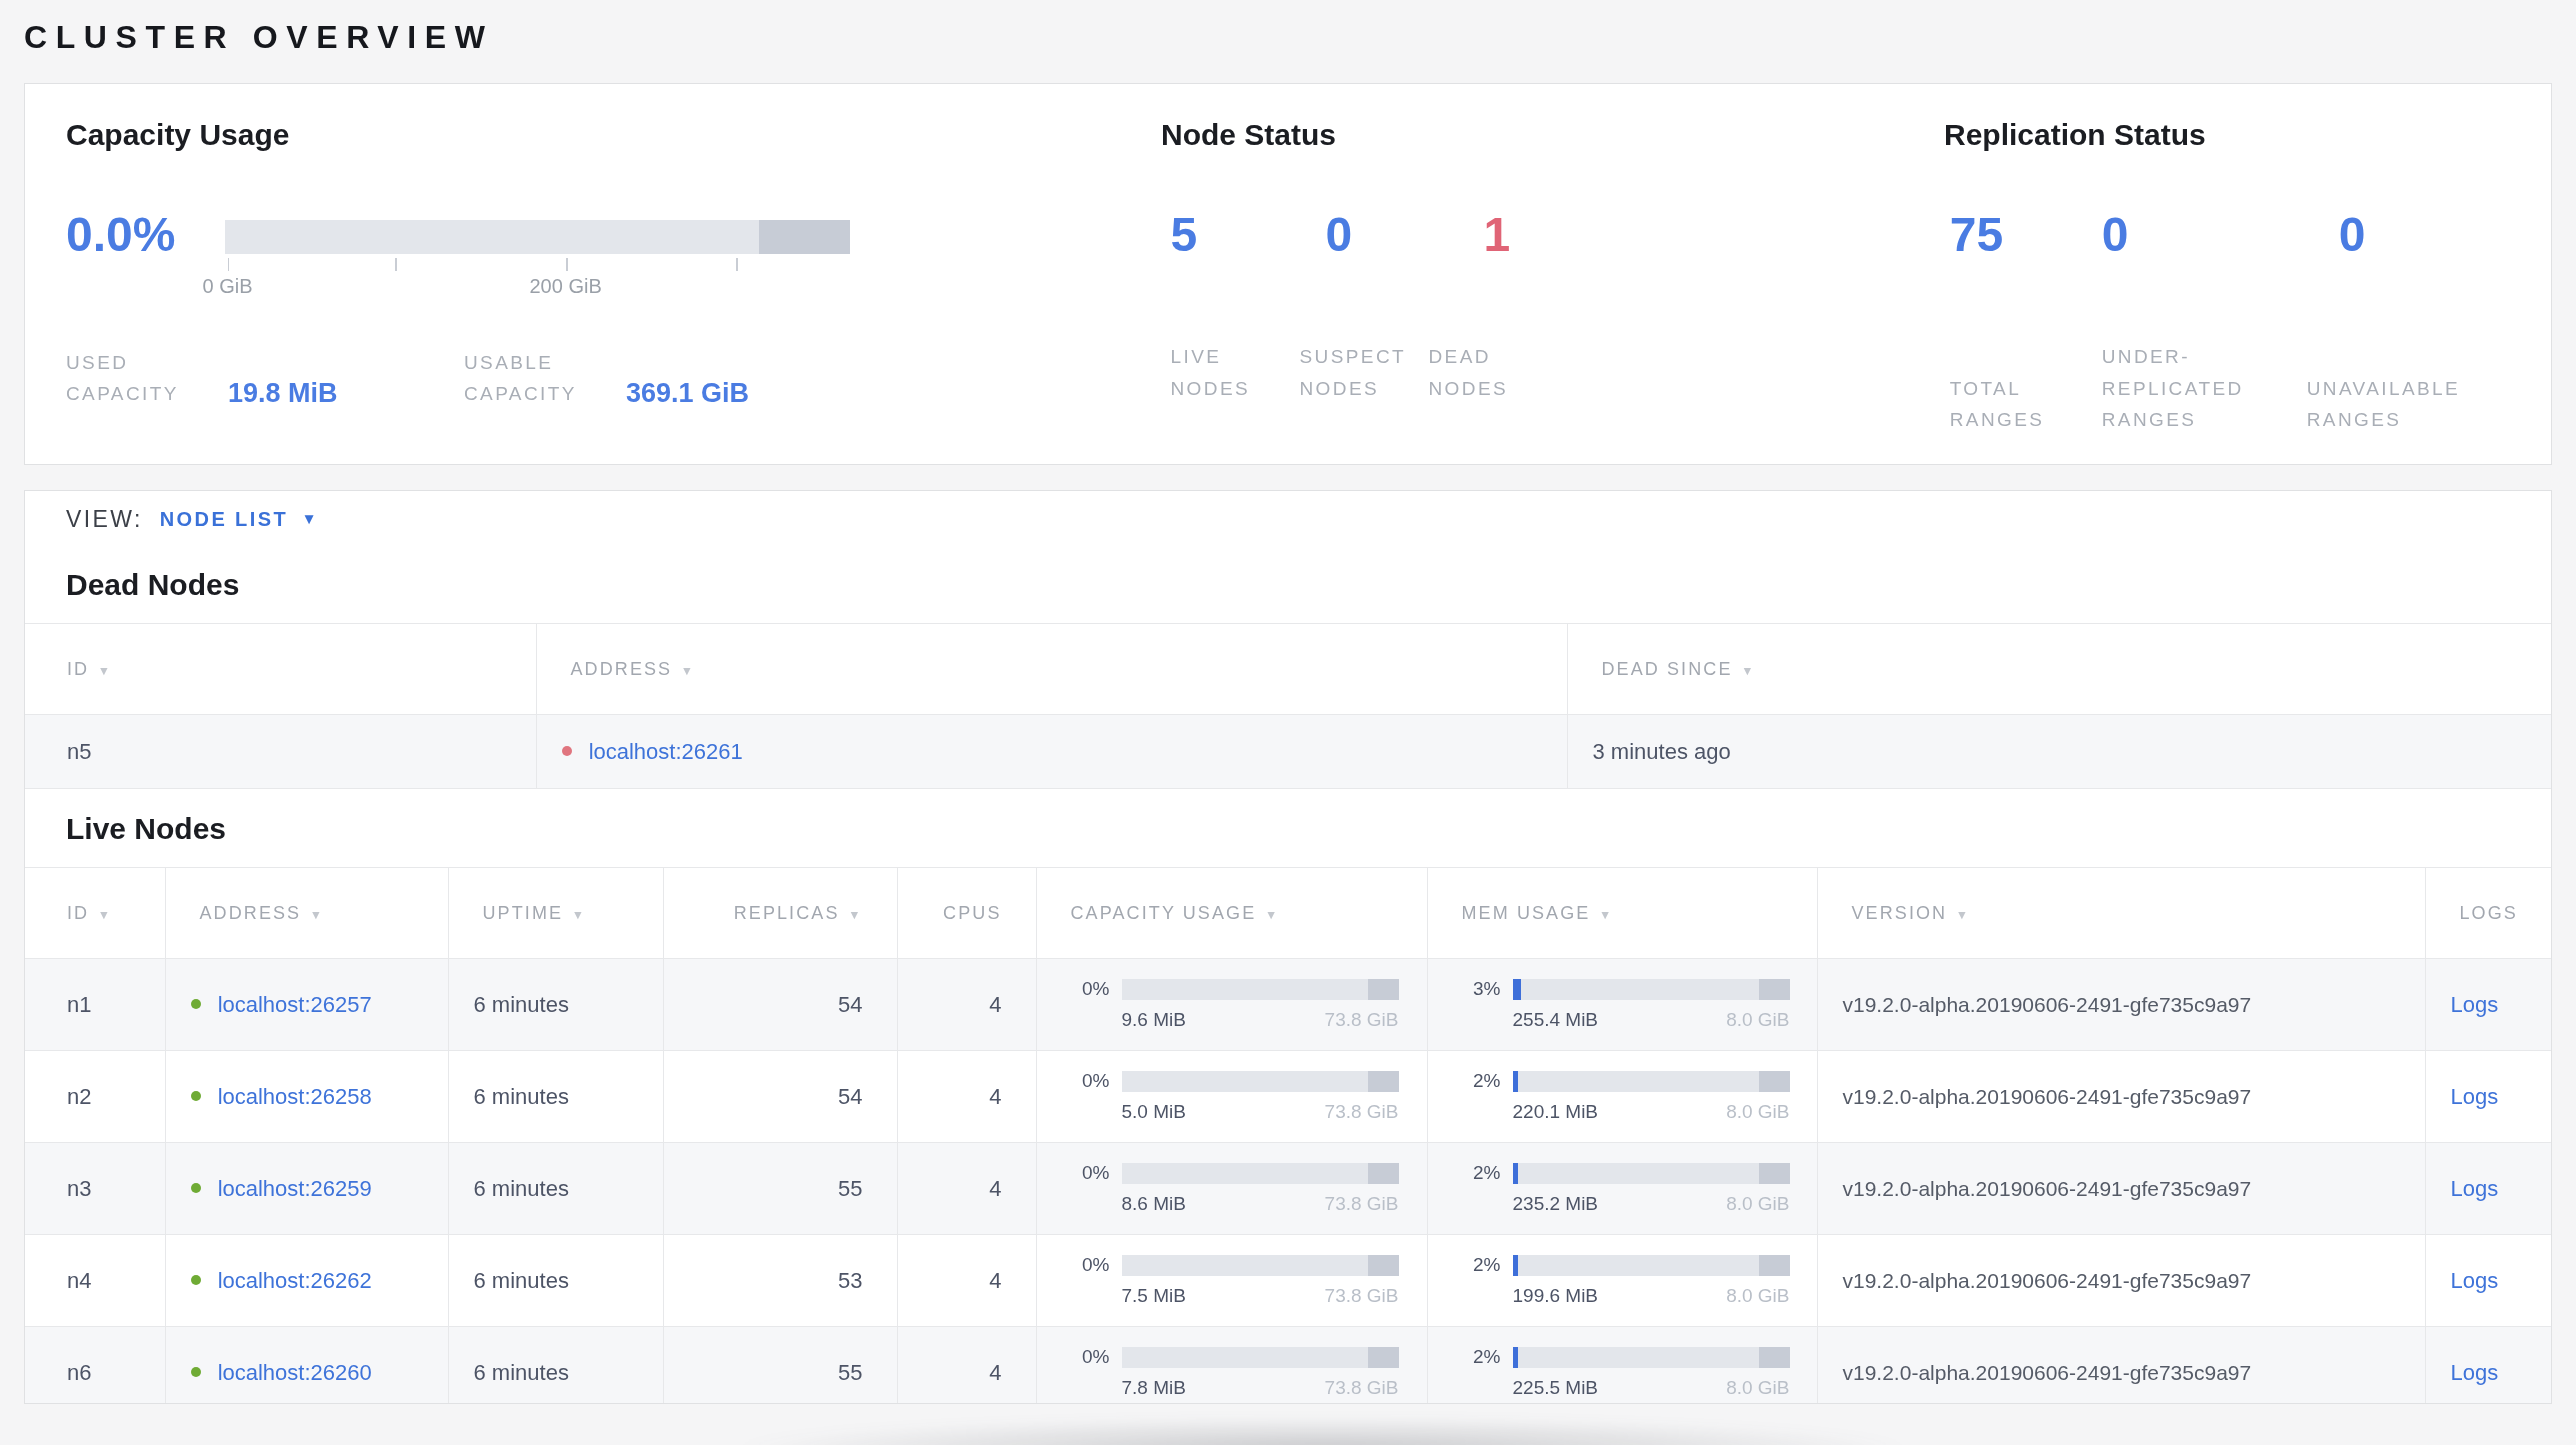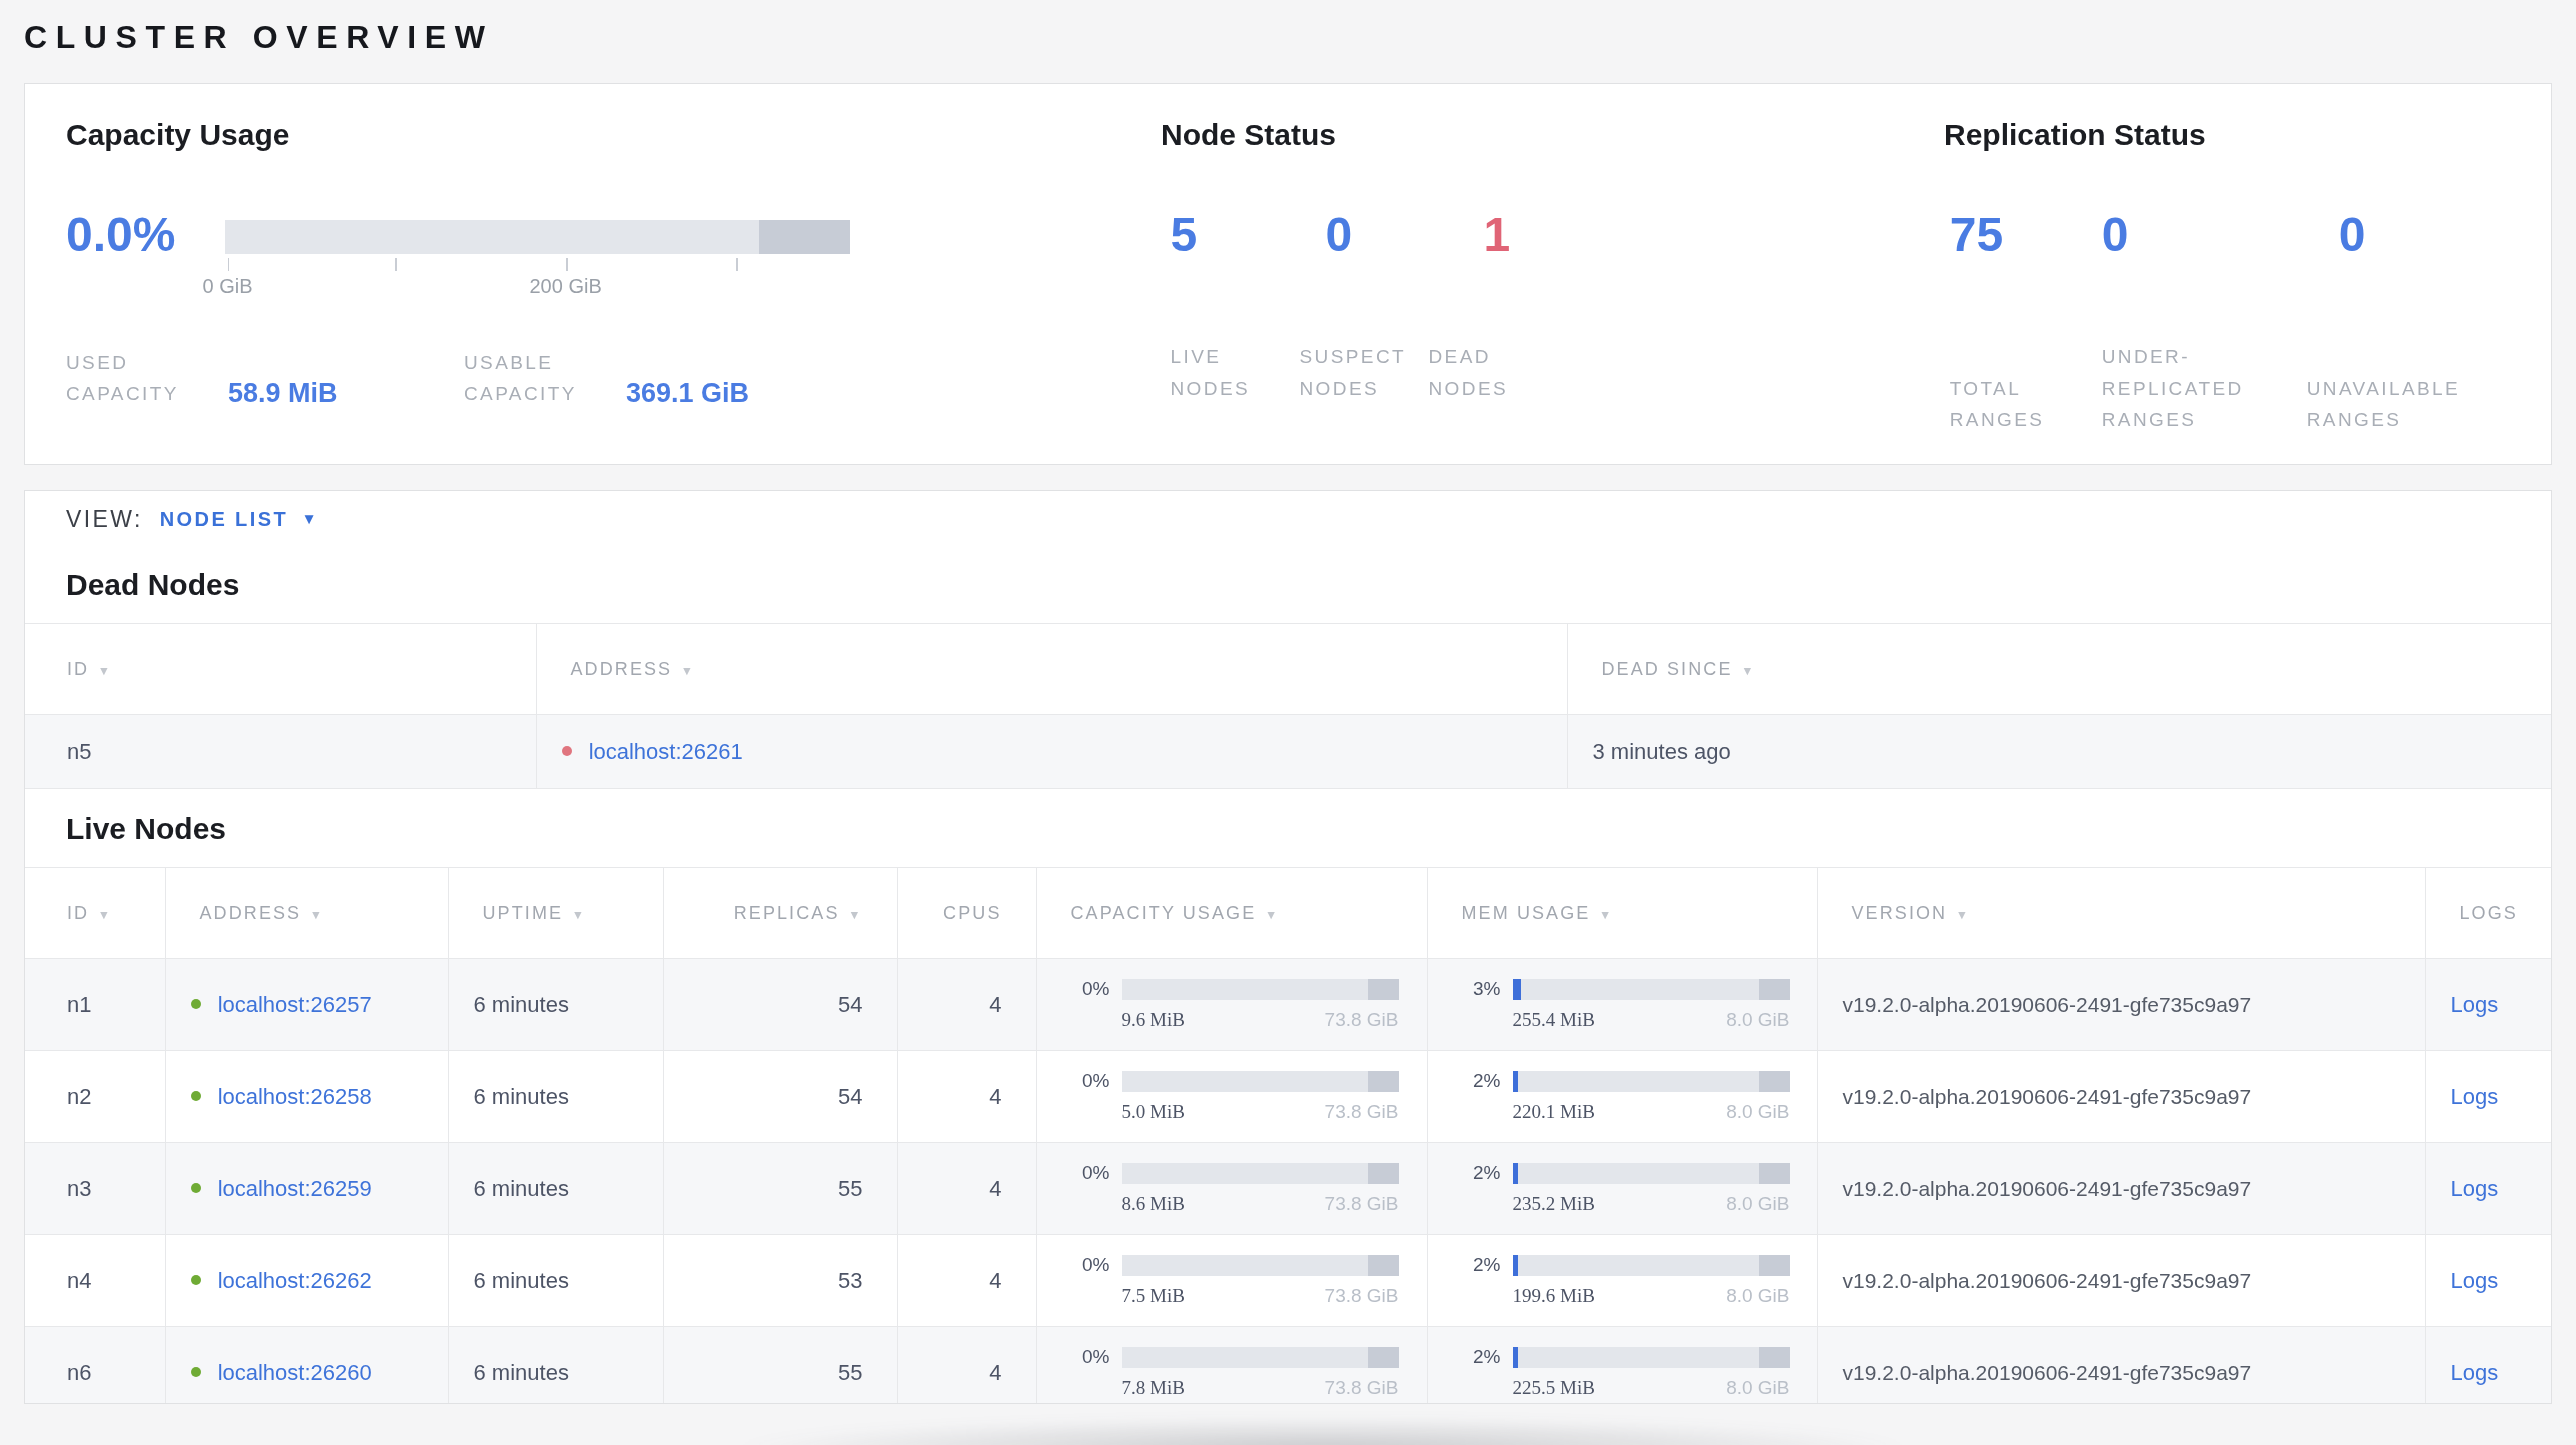--- a/index.html
+++ b/index.html
@@ -111,21 +111,21 @@
   .dot.red   { background:#e0757f; }
 
   
   .usage { padding:3.8px 0; }
   .u-top { display:flex; align-items:center; }
   .u-pct { width:48px; text-align:right; font-size:19px; color:#4d5466; flex:none; }
   .mini-bar { position:relative; flex:none; width:277px; height:21px; background:#e3e6eb; margin-left:12.4px; overflow:hidden; }
   .mini-bar::after { content:""; position:absolute; right:0; top:0; width:11%; height:100%; background:#c7ccd6; }
   .mini-fill { position:absolute; left:0; top:0; height:100%; background:#3e6fd9; }
   .u-vals { display:flex; justify-content:space-between; width:277px; margin-left:60px; margin-top:8.6px; }
-  .u-used  { font-size:19px; color:#4d5466;font-family:Liberation Serif, serif; }
+  .u-used  { font-size:19px; color:#4d5466; }
   .u-total { font-size:19px; color:#b9bfc8; }
 
   .c-version-cell { font-size:21px; color:#555b67; }
 
   
   .bottom-shadow {
     position:absolute; left:726px; bottom:-32px; width:1193px; height:61px;
     background:radial-gradient(ellipse at center, rgba(55,58,66,0.22) 0%, rgba(55,58,66,0) 70%);
     filter:blur(5.7px); pointer-events:none;
   }
@@ -153,21 +153,21 @@
             <span class="tick" style="left: 54.5%;"></span>
             <span class="tick" style="left: 81.7%;"></span>
             <span class="tick-label" style="left: 0.4%;">0 GiB</span>
             <span class="tick-label" style="left: 54.5%;">200 GiB</span>
           </div>
         </div>
       </div>
       <div class="cap-stats">
         <div class="cap-stat cap-stat-1">
           <div class="stat-label lbl-wrap-170">USED CAPACITY</div>
-          <div class="cap-stat-value">58.9 MiB</div>
+          <div class="cap-stat-value">19.8 MiB</div>
         </div>
         <div class="cap-stat">
           <div class="stat-label lbl-wrap-170">USABLE CAPACITY</div>
           <div class="cap-stat-value">369.1 GiB</div>
         </div>
       </div>
     </div>
 
     <div class="ov-section sec-node">
       <h2 class="ov-h2">Node Status</h2>

